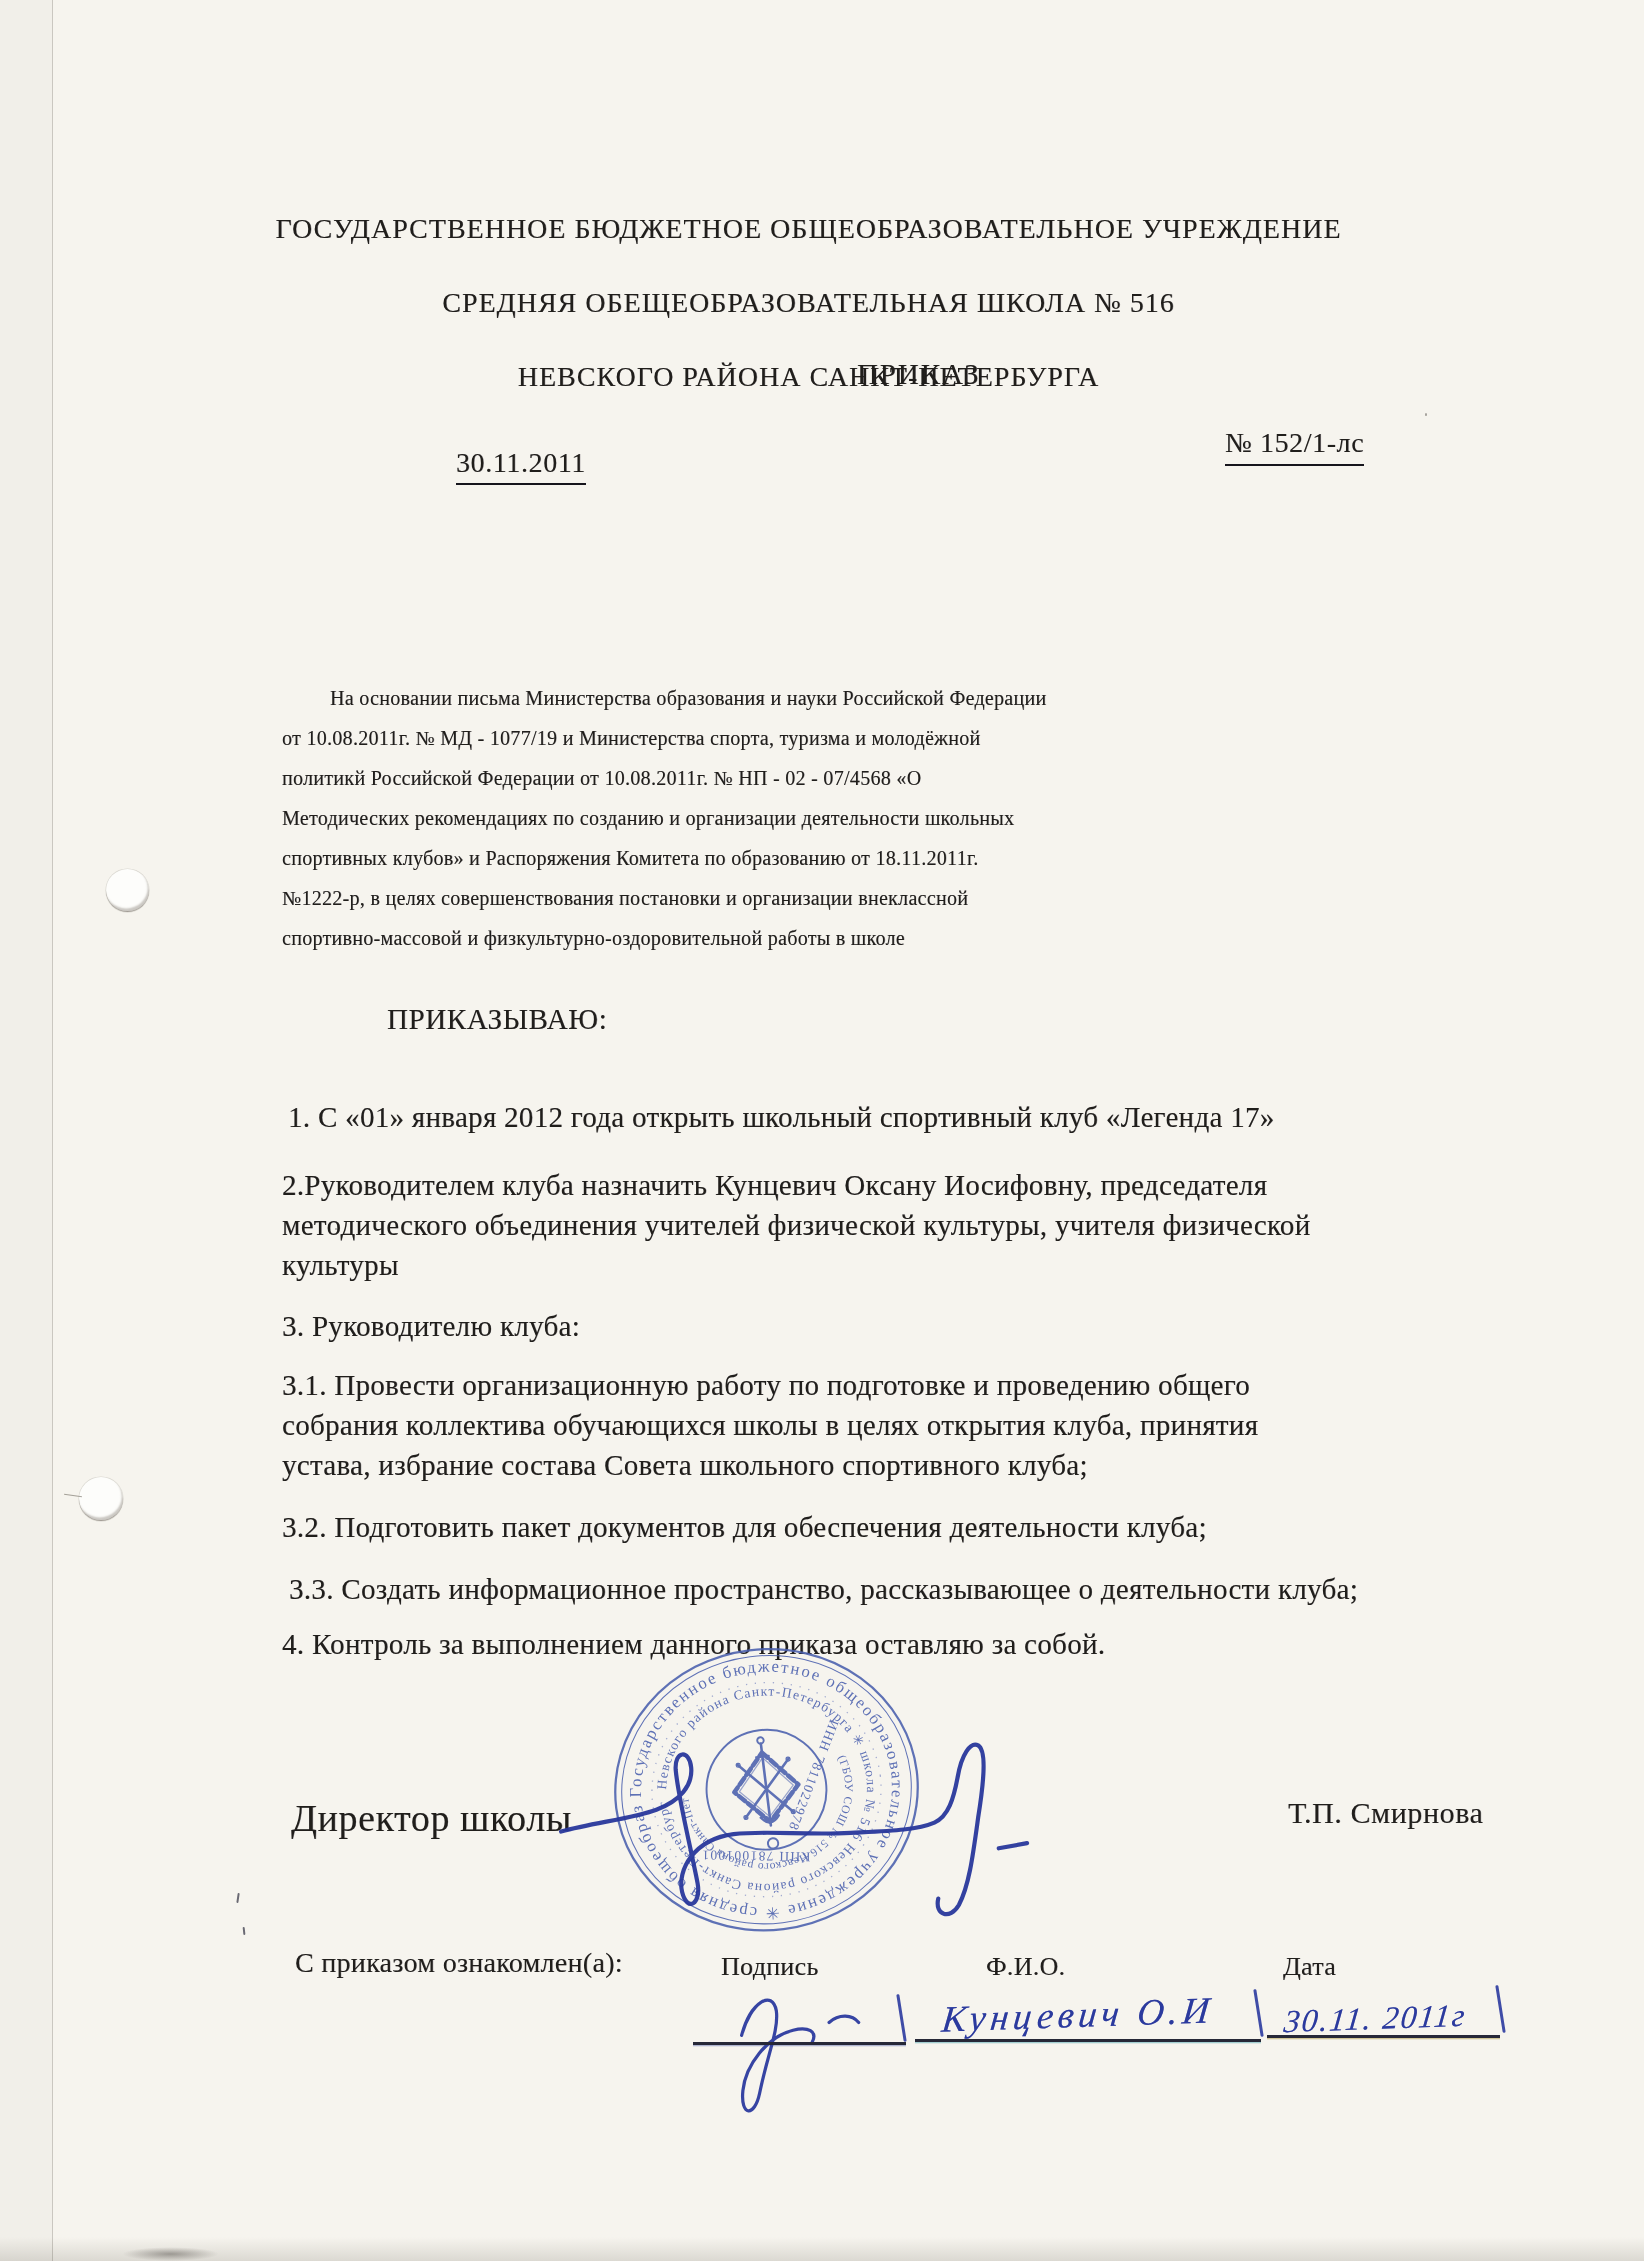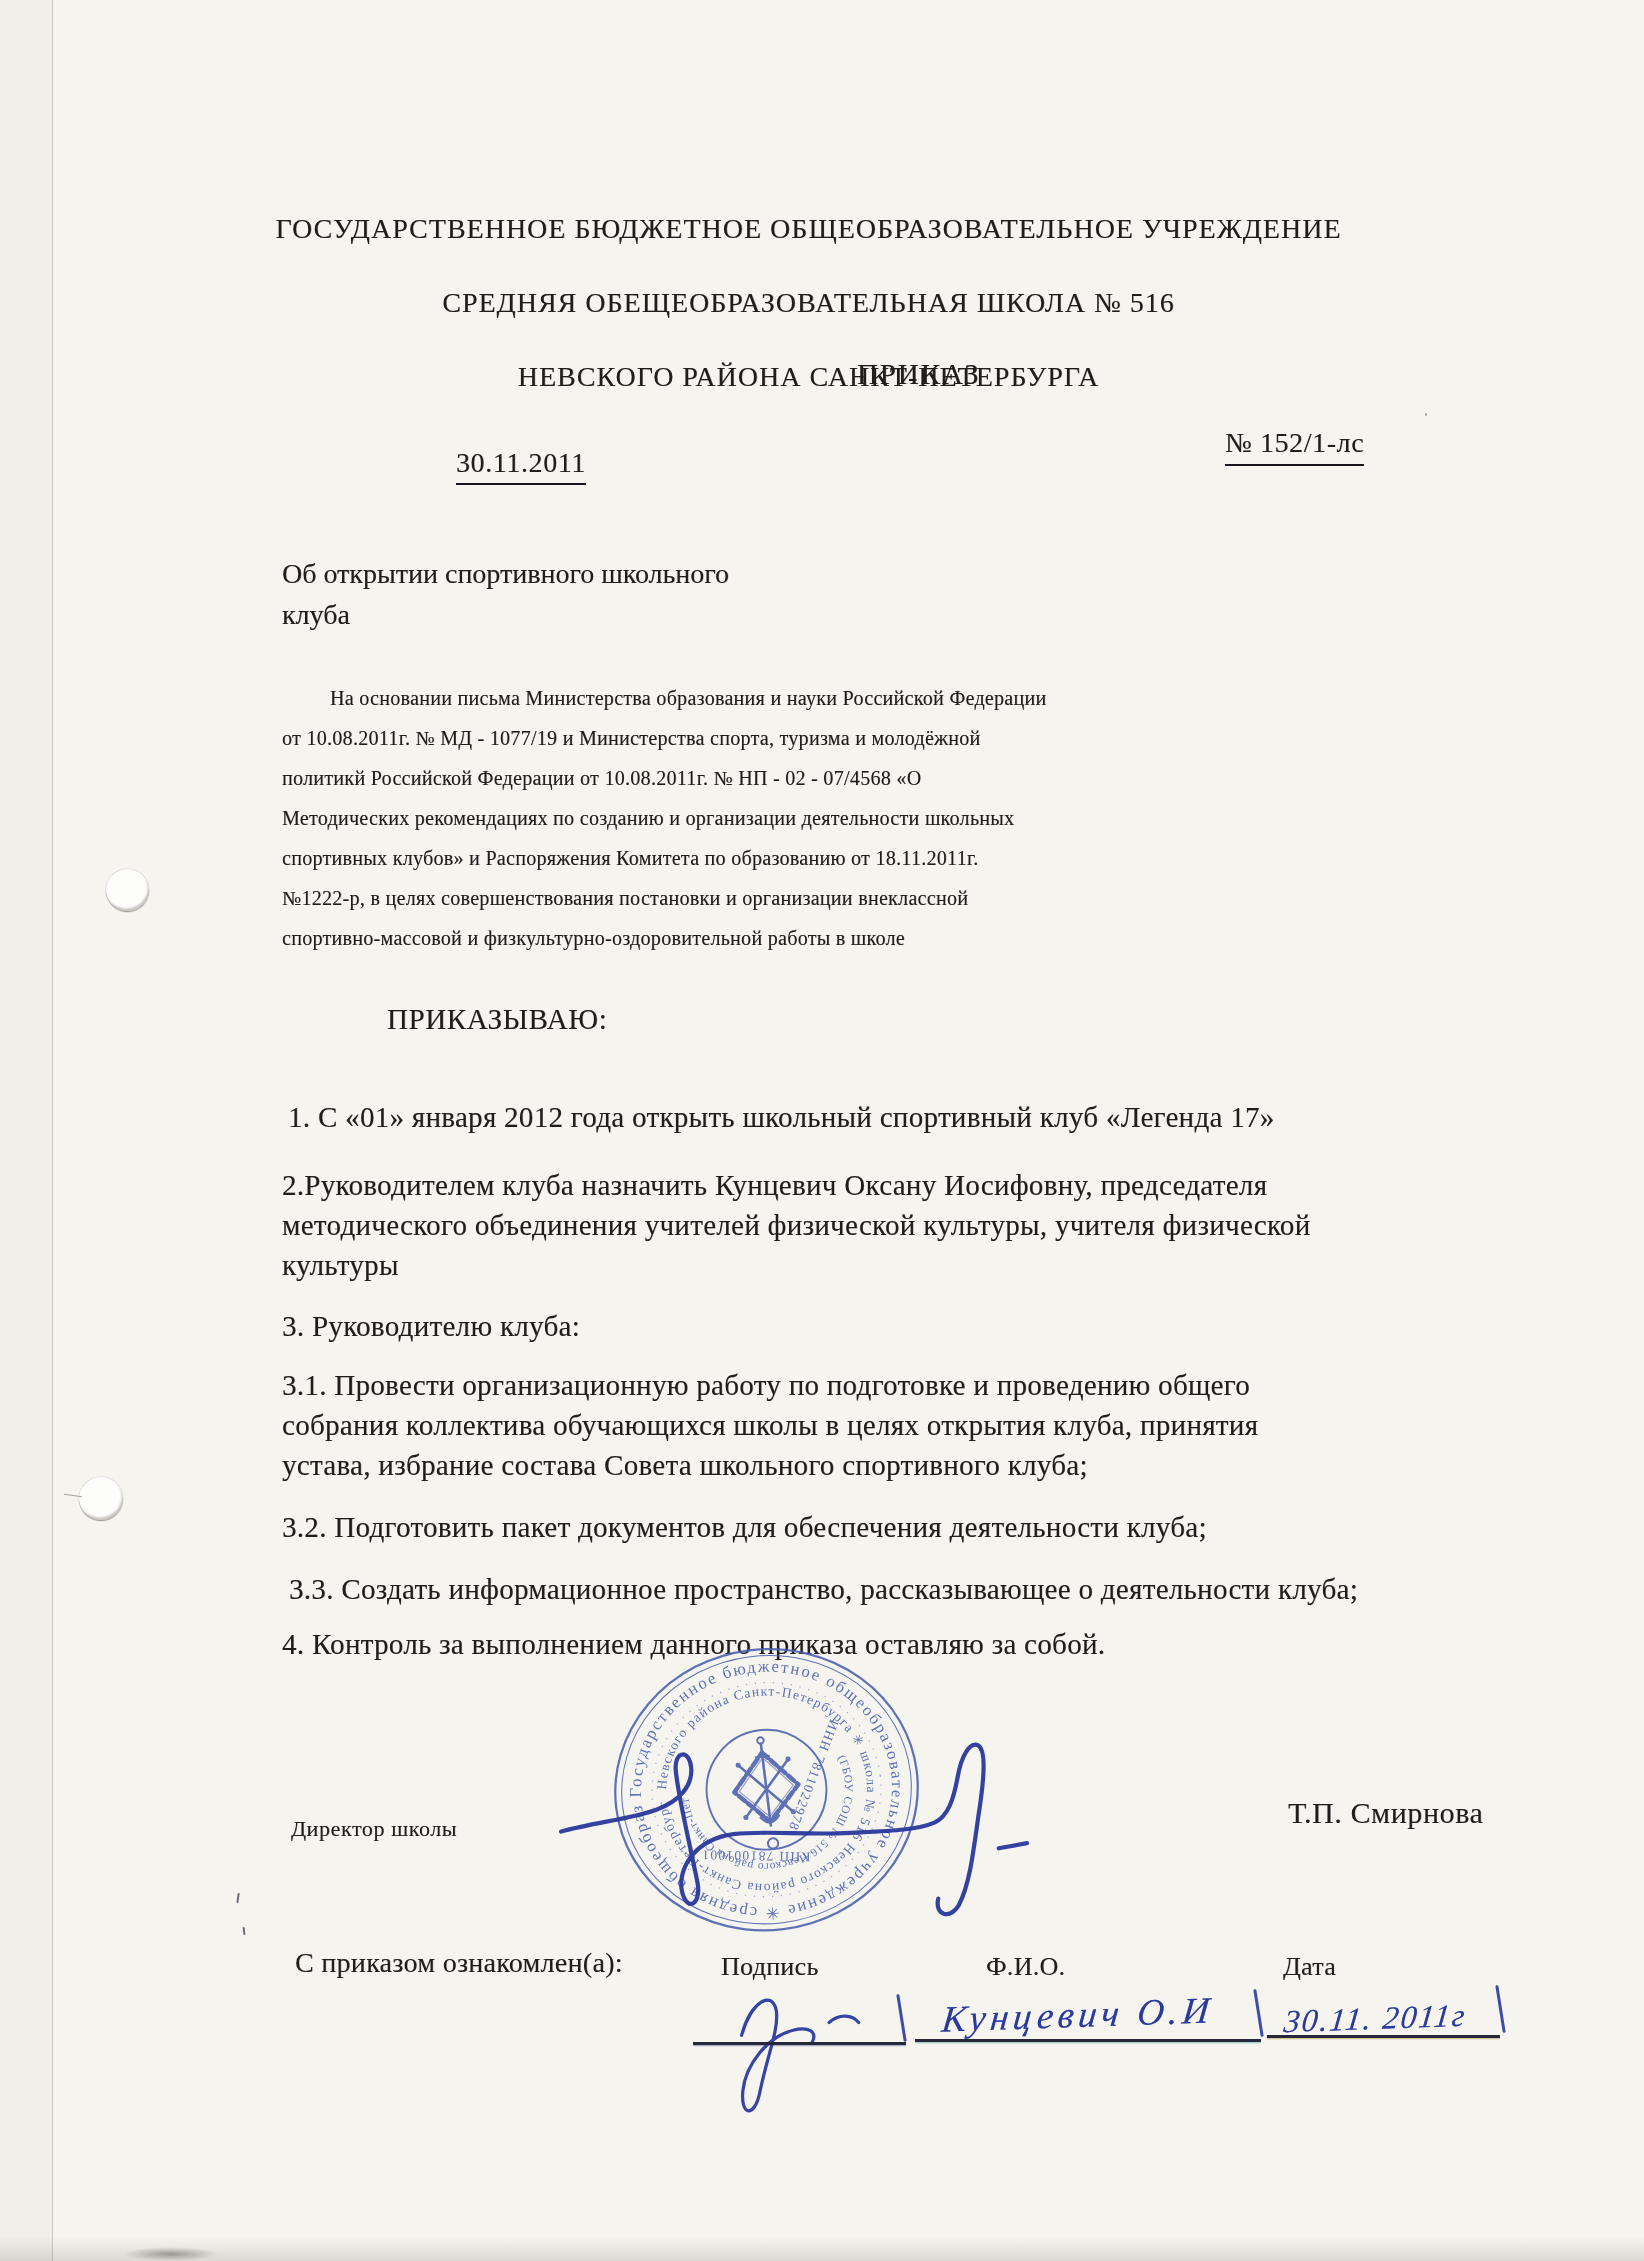--- a/index.html
+++ b/index.html
@@ -52,21 +52,21 @@
   .resolution{left:387px;top:1003px;font-size:29px;letter-spacing:0.6px;}
   .item{font-size:29px;line-height:40px;letter-spacing:0.3px;}
   .item-1{left:288px;top:1097px;}
   .item-2{left:282px;top:1165px;}
   .item-3{left:282px;top:1306px;}
   .item-3-1{left:282px;top:1365px;}
   .item-3-2{left:282px;top:1507px;}
   .item-3-3{left:289px;top:1569px;}
   .item-4{left:282px;top:1624px;}
 
-  .director-label{left:291px;top:1796px;font-size:22px;letter-spacing:0.6px;margin-top:20px;}
+  .director-label{left:291px;top:1796px;font-size:38px;letter-spacing:0.6px;}
   .director-name{left:1288px;top:1796px;font-size:30px;letter-spacing:0.6px;}
 
   .ack-label{left:295px;top:1947px;font-size:28px;letter-spacing:0.3px;}
   .ack-col{font-size:26px;letter-spacing:0.3px;}
   .col-signature{left:721px;top:1952px;}
   .col-name{left:986px;top:1952px;}
   .col-date{left:1283px;top:1952px;}
 
   .hw{color:#2b3a9e;font-style:italic;white-space:nowrap;
       text-shadow:0 0 0.6px rgba(43,58,158,.5);}
@@ -107,22 +107,20 @@
 
   <div class="abs typed b org-header">
     <div>ГОСУДАРСТВЕННОЕ БЮДЖЕТНОЕ ОБЩЕОБРАЗОВАТЕЛЬНОЕ УЧРЕЖДЕНИЕ</div>
     <div>СРЕДНЯЯ ОБЕЩЕОБРАЗОВАТЕЛЬНАЯ ШКОЛА № 516</div>
     <div>НЕВСКОГО РАЙОНА САНКТ-ПЕТЕРБУРГА</div>
   </div>
 
   <div class="abs typed b order-title">ПРИКАЗ</div>
   <div class="abs typed b order-date">30.11.2011</div>
   <div class="abs typed b order-number">№ 152/1-лс</div>
-  <div class="abs typed b subject">Об открытии спортивного школьного
-клуба</div>
 
   <div class="abs typed preamble">На основании письма Министерства образования и науки Российской Федерации
 от 10.08.2011г. № МД - 1077/19 и Министерства спорта, туризма и молодёжной
 политикй Российской Федерации от 10.08.2011г. № НП - 02 - 07/4568 «О
 Методических рекомендациях по созданию и организации деятельности школьных
 спортивных клубов» и Распоряжения Комитета по образованию от 18.11.2011г.
 №1222-р, в целях совершенствования постановки и организации внеклассной
 спортивно-массовой и физкультурно-оздоровительной работы в школе</div>
   <div class="abs typed b resolution">ПРИКАЗЫВАЮ:</div>
 

